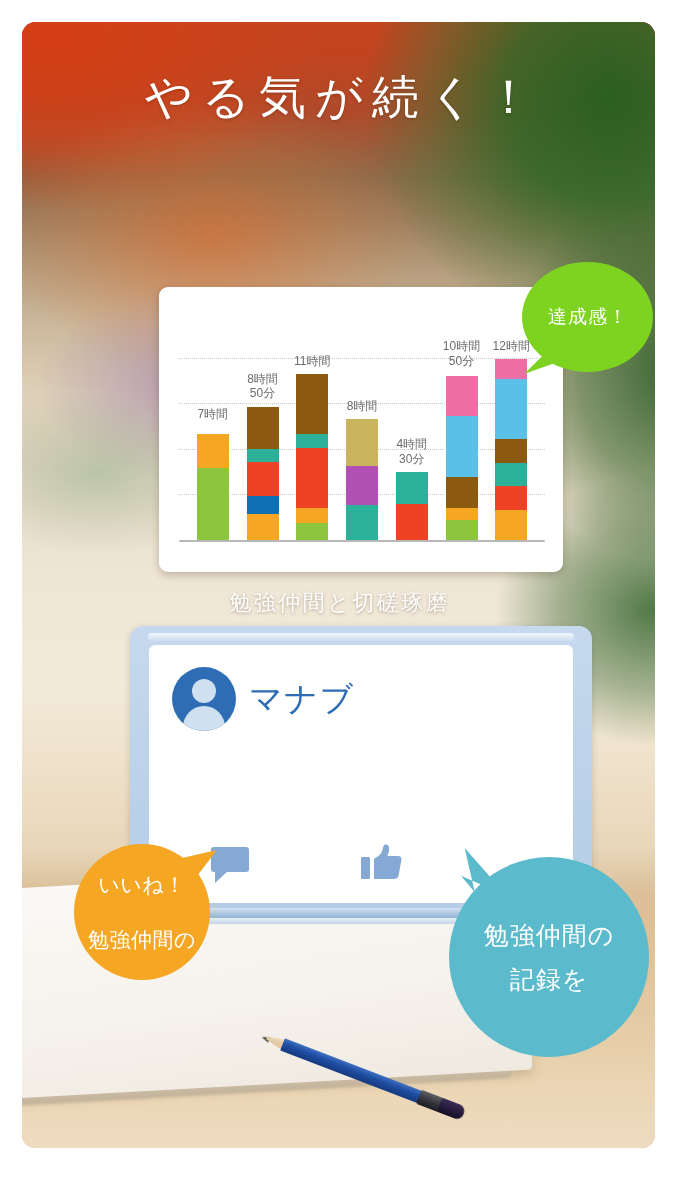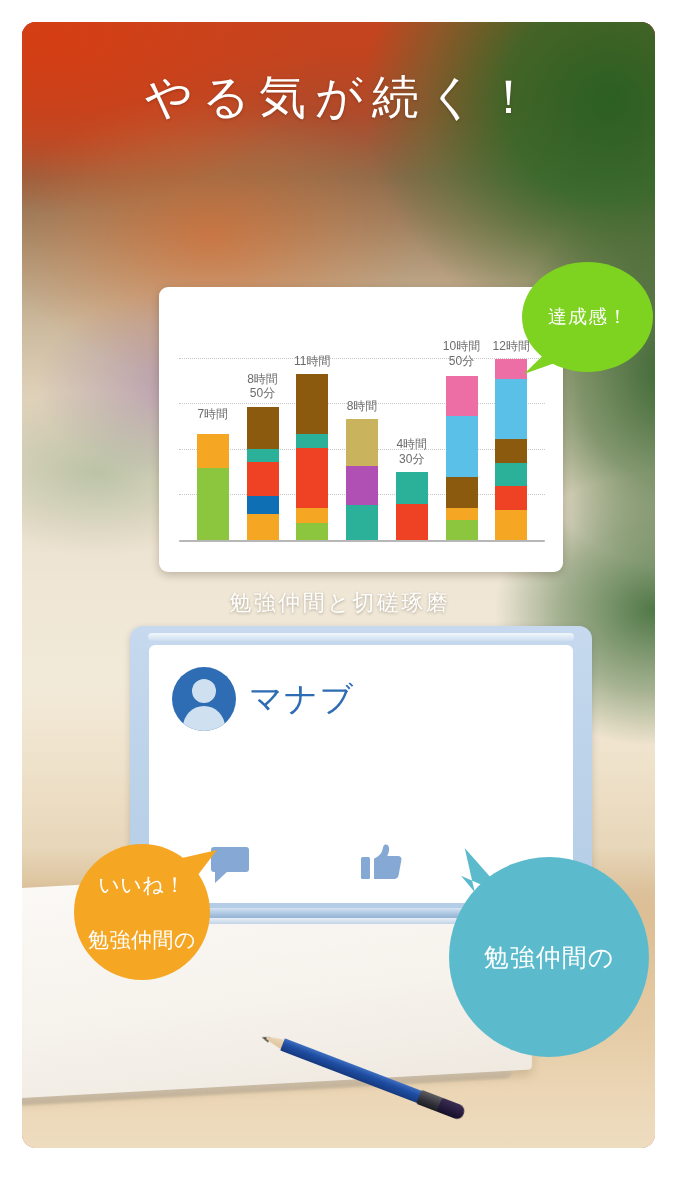--- a/index.html
+++ b/index.html
@@ -528,17 +528,18 @@
         <span>いいね！</span>
         <span>勉強仲間の</span>
       </div>
     </div>
 
     <div id="bubble-cyan">
       <div class="tail"></div>
       <div class="blob"></div>
       <div class="txt">
         <span>勉強仲間の</span>
+        <span>記録を</span>
       </div>
     </div>
 
   </div>
 </div>
 
 </body></html>

